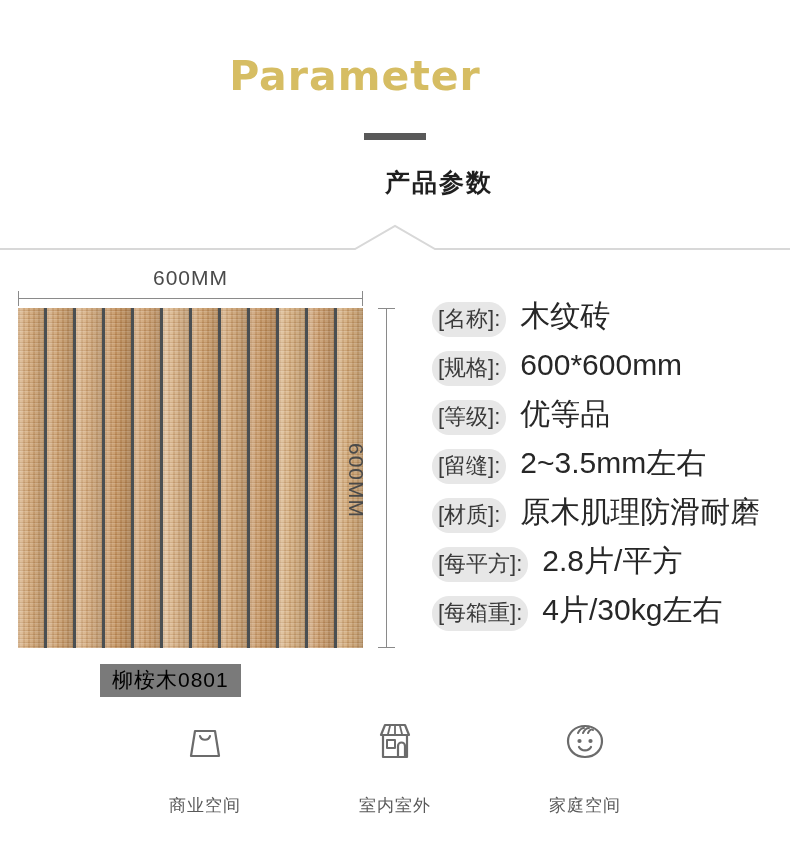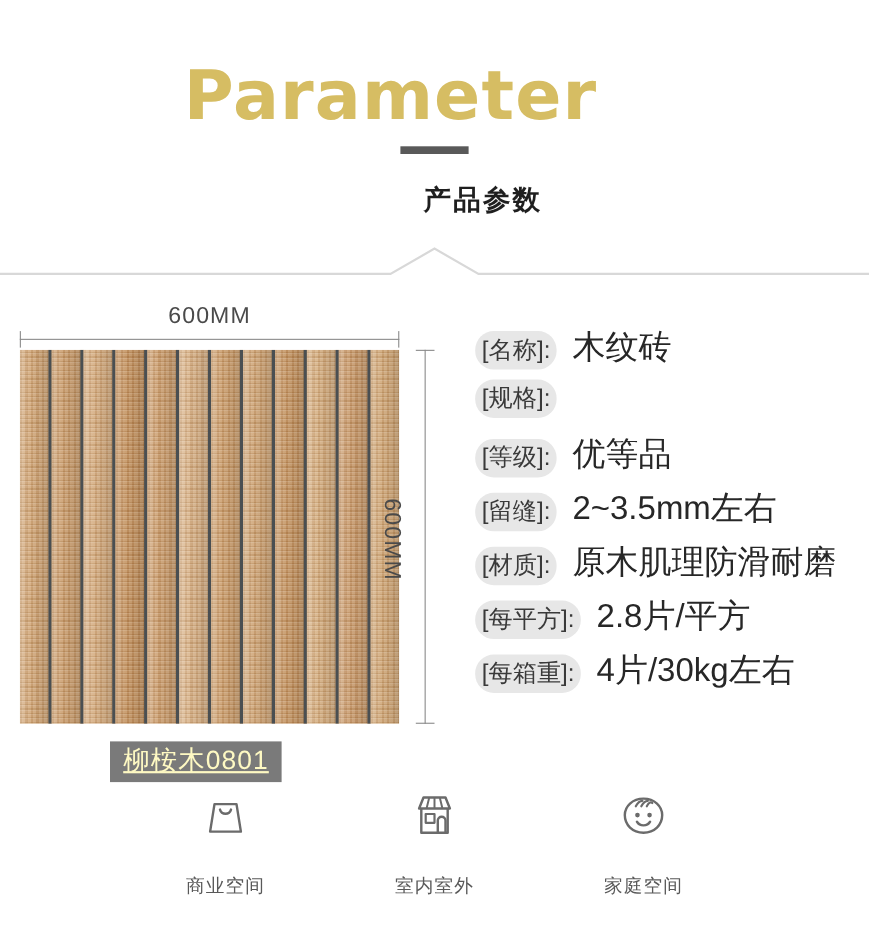--- a/index.html
+++ b/index.html
@@ -21,21 +21,21 @@
     top: 0; left: 0;
     width: 790px;
     height: 232px;
   }
   .header-title {
     position: absolute;
     top: 56px;
     left: 0;
     width: 710px;
     text-align: center;
-    font-size: 62px;
+    font-size: 41px;
     font-weight: bold;
     letter-spacing: 1px;
     color: #d6bd63;
     line-height: 1;
     font-family: "DejaVu Sans", "Liberation Sans", sans-serif;
   }
   .header-rule {
     position: absolute;
     top: 133px;
     left: 50%;
@@ -65,21 +65,21 @@
     left: 0;
     width: 790px;
     height: 36px;
   }
   .divider svg { display: block; }
 
   
   .product-block {
     position: absolute;
     left: 0;
-    top: 268px;
+    top: 258px;
     width: 410px;
     height: 440px;
     padding-left: 38px;
   }
 
   
   .dim-top-label {
     position: absolute;
     left: 18px;
     top: 8px;
@@ -189,27 +189,26 @@
     transform-origin: left top;
     white-space: nowrap;
   }
 
   
   .tile-badge {
     position: absolute;
     left: 100px;
     top: 406px;
     background: #7a7a7a;
-    color: #fef9c3;
-    font-size: 24px;
+    color: #000000;
+    font-size: 21px;
     letter-spacing: 1px;
     padding: 4px 12px 5px 12px;
     line-height: 1.15;
     white-space: nowrap;
-    text-decoration: underline;
   }
 
   
   .spec-list {
     position: absolute;
     left: 432px;
     top: 296px;
     width: 350px;
   }
   .spec-row {
@@ -309,20 +308,21 @@
   <div class="tile-badge">柳桉木0801</div>
 </div>
 
 <div class="spec-list" id="spec-list">
     <div class="spec-row">
       <span class="spec-label">[名称]:</span>
       <span class="spec-value">木纹砖</span>
     </div>
     <div class="spec-row">
       <span class="spec-label">[规格]:</span>
+      <span class="spec-value">600*600mm</span>
     </div>
     <div class="spec-row">
       <span class="spec-label">[等级]:</span>
       <span class="spec-value">优等品</span>
     </div>
     <div class="spec-row">
       <span class="spec-label">[留缝]:</span>
       <span class="spec-value">2~3.5mm左右</span>
     </div>
     <div class="spec-row">

